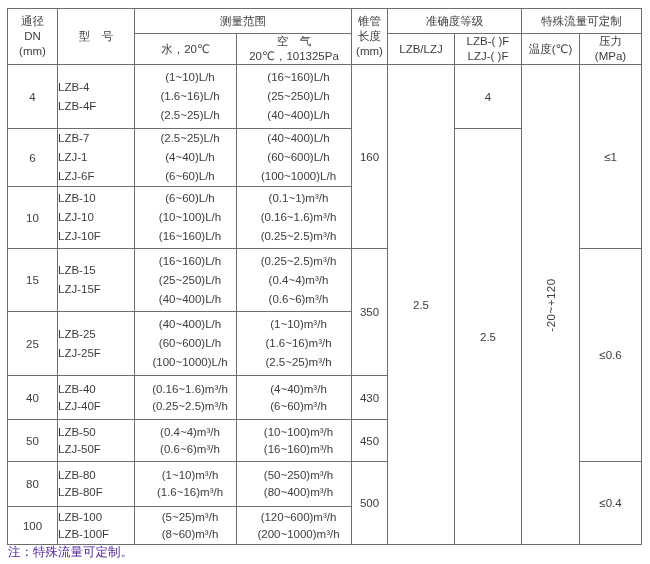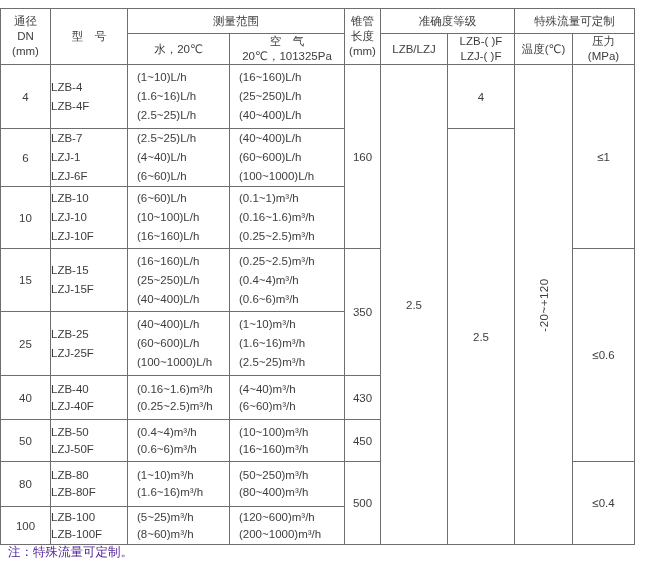--- a/index.html
+++ b/index.html
@@ -1,30 +1,30 @@
 <!DOCTYPE html>
 <html><head>
 <meta charset="utf-8">
 <style>
   html,body{margin:0;padding:0;}
   body{
     width:650px;height:564px;background:#ffffff;position:relative;
     font-family:"Liberation Sans","DejaVu Sans",sans-serif;
     color:#3d3d3d;-webkit-font-smoothing:antialiased;
   }
-  .wrap{position:absolute;left:0;top:8px;}
+  .wrap{position:absolute;left:7px;top:8px;}
   table{border-collapse:collapse;table-layout:fixed;}
   th,td{
     border:1px solid #6e6e6e;font-weight:400;font-size:11.5px;
     text-align:center;vertical-align:middle;padding:0;overflow:hidden;
   }
   th .ln{line-height:15px;}
   td .ln{line-height:19px;}
   tr.c2 td .ln{line-height:17px;}
-  td.range{text-align:left;padding-left:9px;}
+  td.range{text-align:center;padding-left:9px;}
   td.model{text-align:left;}
   .vcell{vertical-align:middle;}
   .vtext{display:inline-block;transform:rotate(-90deg);white-space:nowrap;font-size:11.5px;letter-spacing:0.5px;}
   .note{position:absolute;left:8px;top:544px;font-size:12.5px;color:#4c1d95;}
 </style>
 </head>
 <body>
 
 <div class="wrap">
 <table>

